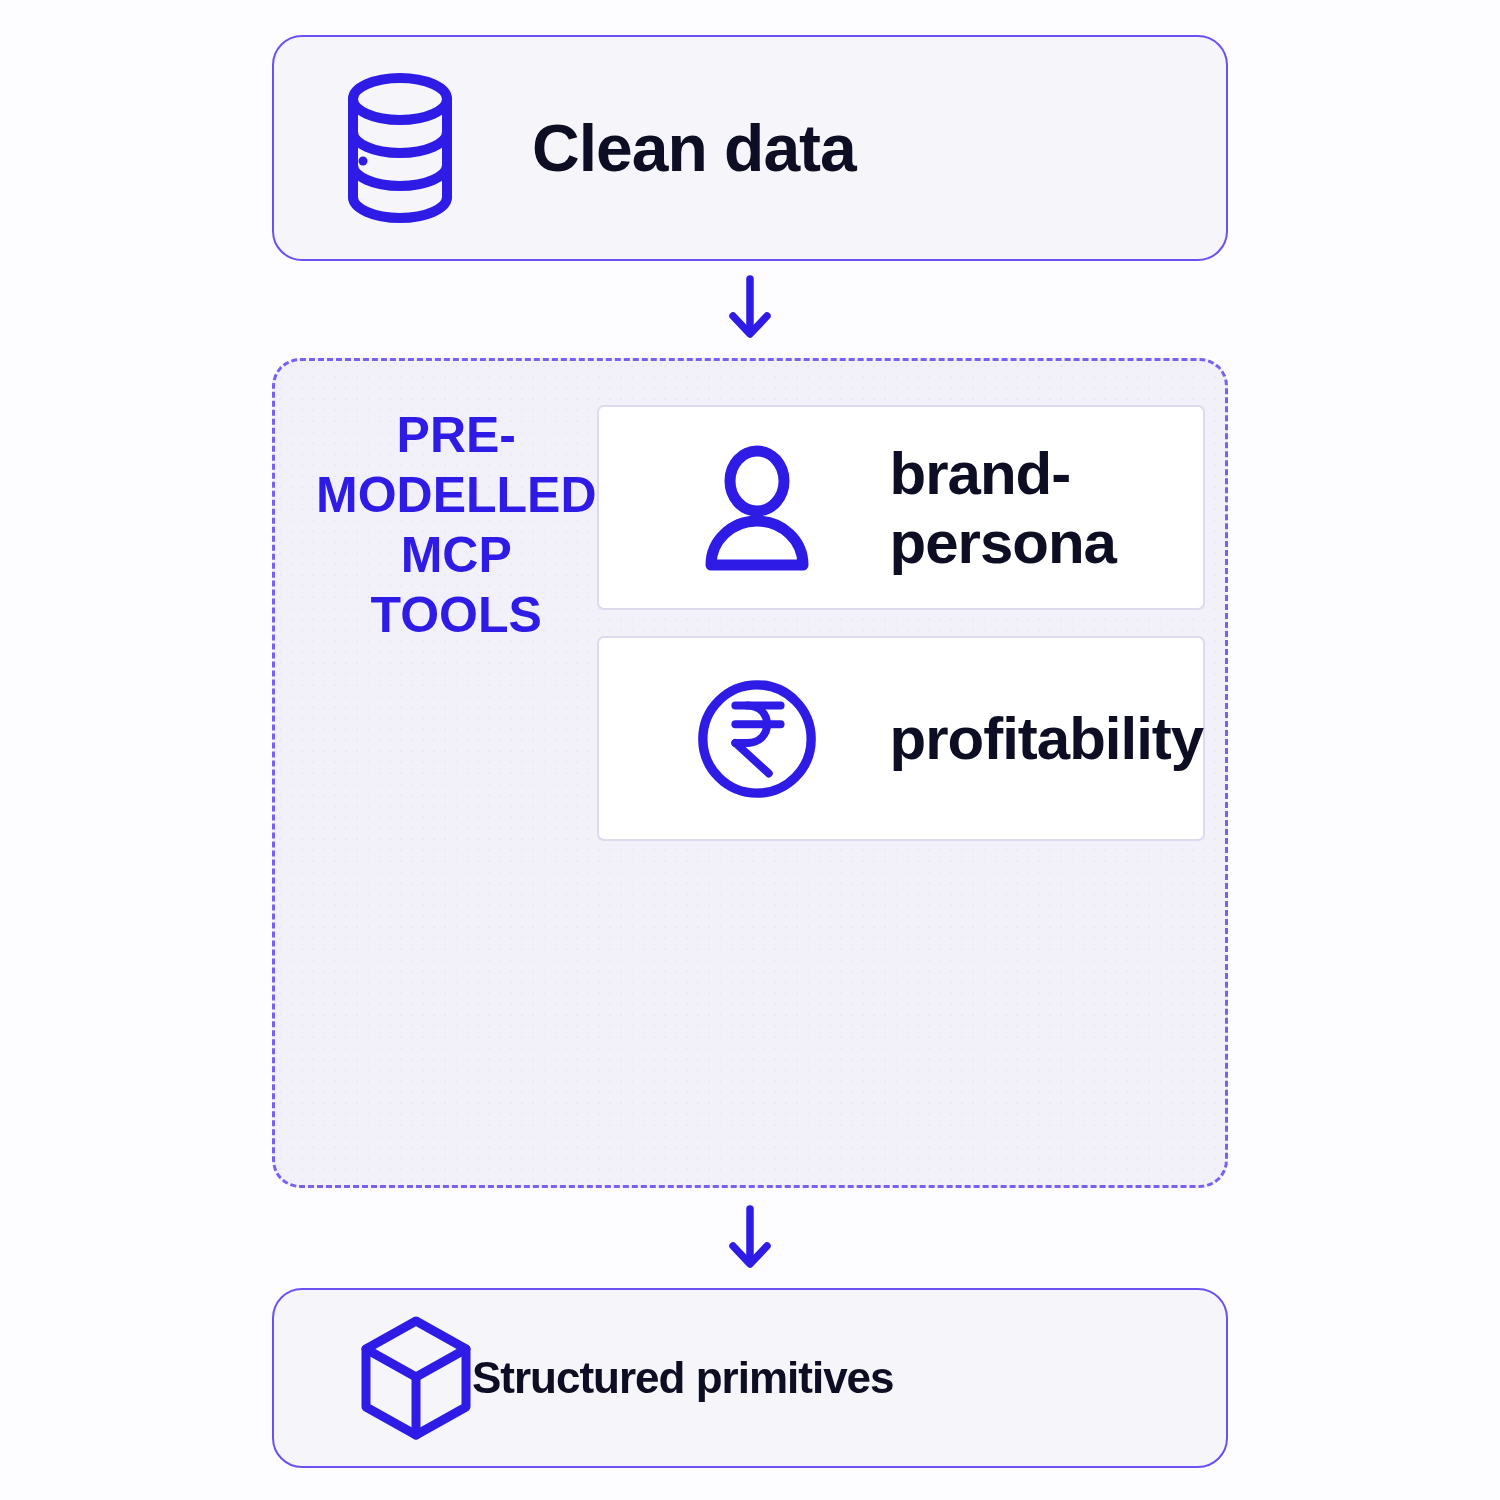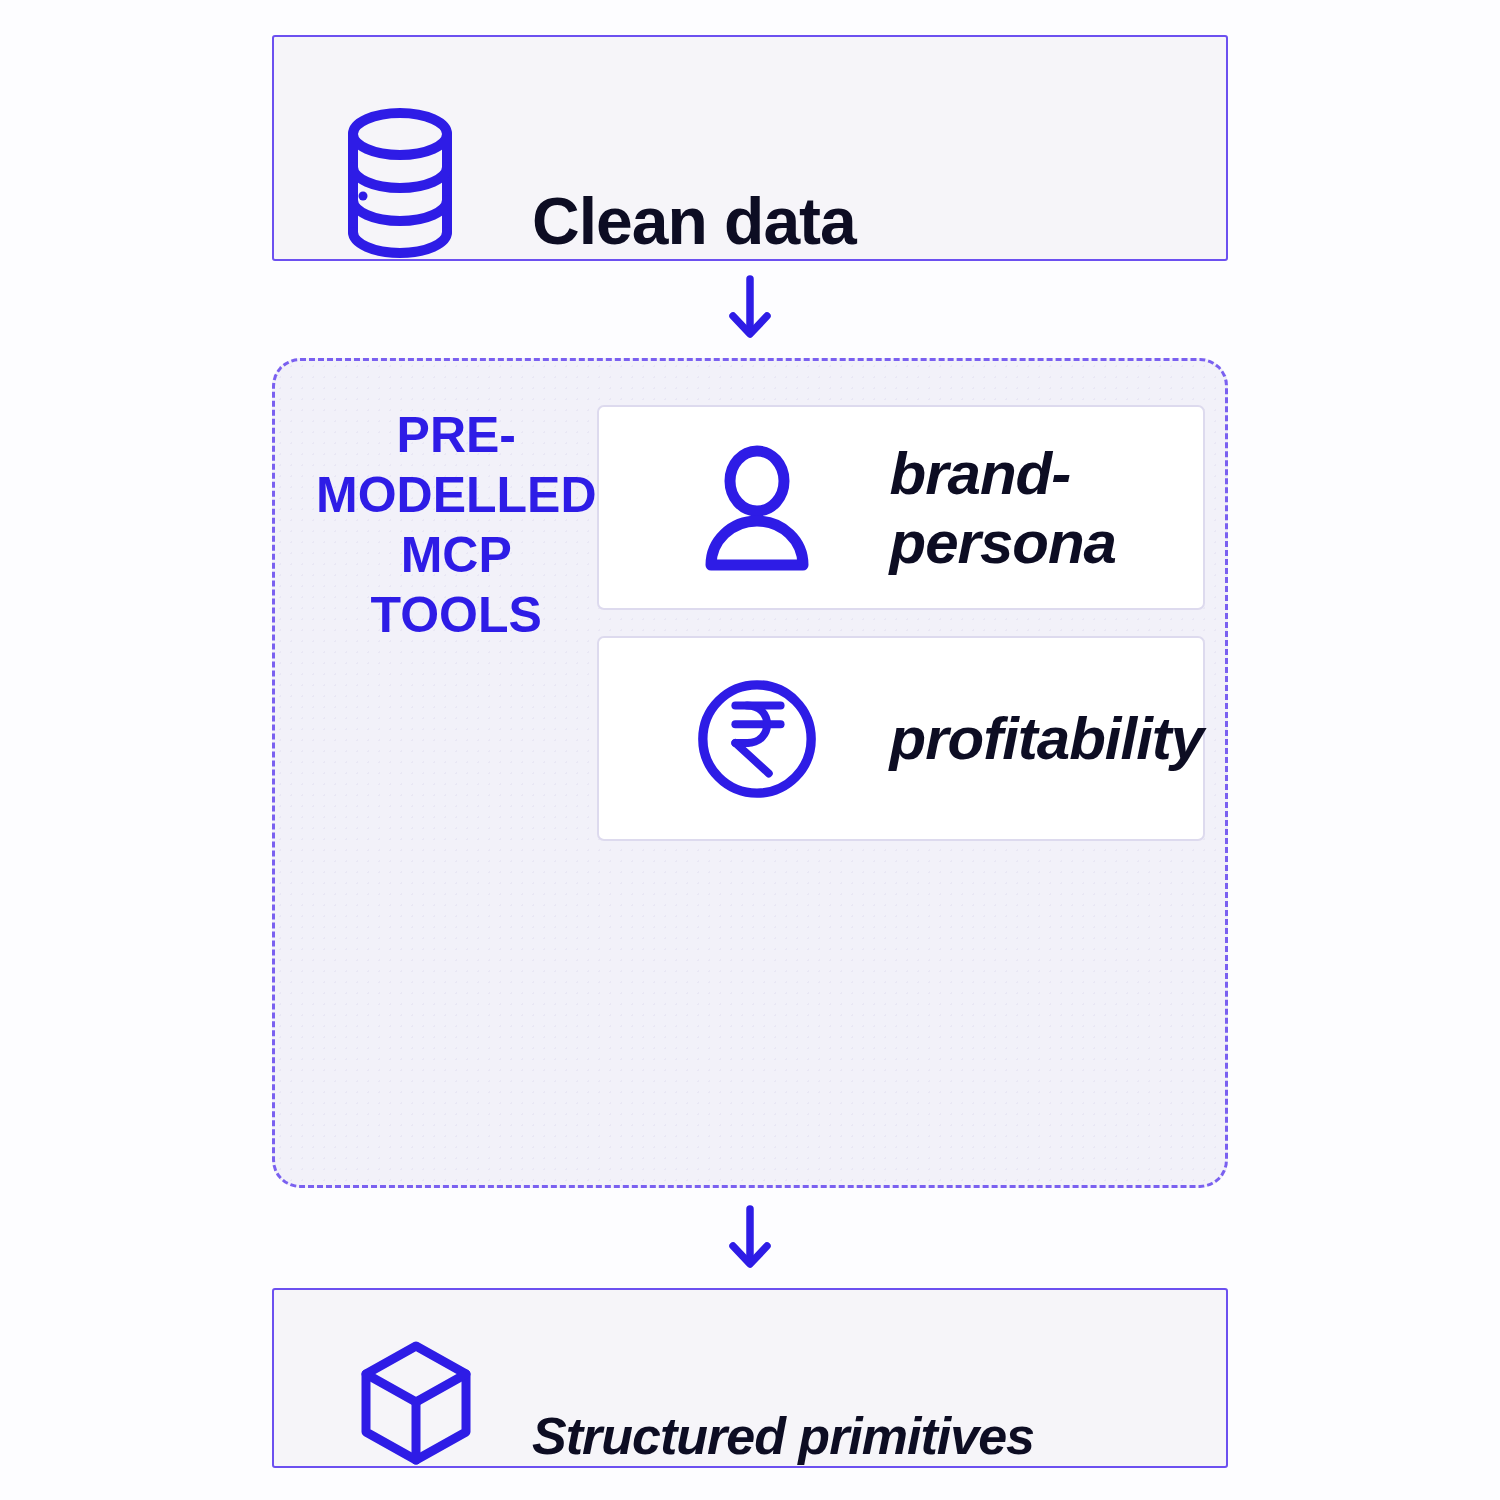--- a/index.html
+++ b/index.html
@@ -21,34 +21,34 @@
     overflow:hidden;
   }
   .stage{position:absolute;inset:0;}
 
   .node{
     position:absolute;
     left:272px;
     width:956px;
     background:var(--box-fill);
     border:2px solid var(--solid-border);
-    border-radius:3px;
+    border-radius:30px;
     display:flex;
-    align-items:flex-end;
+    align-items:center;
   }
   .node-source{top:35px;height:226px;padding-left:72px;}
   .node-output{top:1288px;height:180px;padding-left:86px;}
 
   .node-source .node-label{
     font-size:66px;font-weight:700;color:var(--dark-text);
     margin-left:78px;letter-spacing:-1px;
   }
   .node-output .node-label{
-    font-size:52px;font-weight:700;color:var(--dark-text);
-    margin-left:60px;letter-spacing:-1px;font-style:italic;
+    font-size:44px;font-weight:700;color:var(--dark-text);
+    letter-spacing:-1px;
   }
 
   .flow-arrow{
     position:absolute;left:0;width:1500px;
     display:flex;justify-content:center;
   }
   .flow-arrow-1{top:274px;}
   .flow-arrow-2{top:1204px;}
 
   .group{
@@ -73,21 +73,20 @@
     margin-bottom:40px;
   }
   .cards{display:flex;flex-direction:column;gap:26px;}
   .card{
     height:205px;
     background:var(--card-fill);
     border:2px solid var(--card-border);
     border-radius:7px;
     display:flex;align-items:center;
     padding-left:88px;
-    font-style:italic;
   }
   .card-icon-slot{
     width:140px;display:flex;align-items:center;justify-content:center;
     flex:0 0 auto;
   }
   .card-label{
     font-size:60px;font-weight:700;color:var(--dark-text);
     margin-left:63px;letter-spacing:-1px;
   }
   svg{display:block;}

